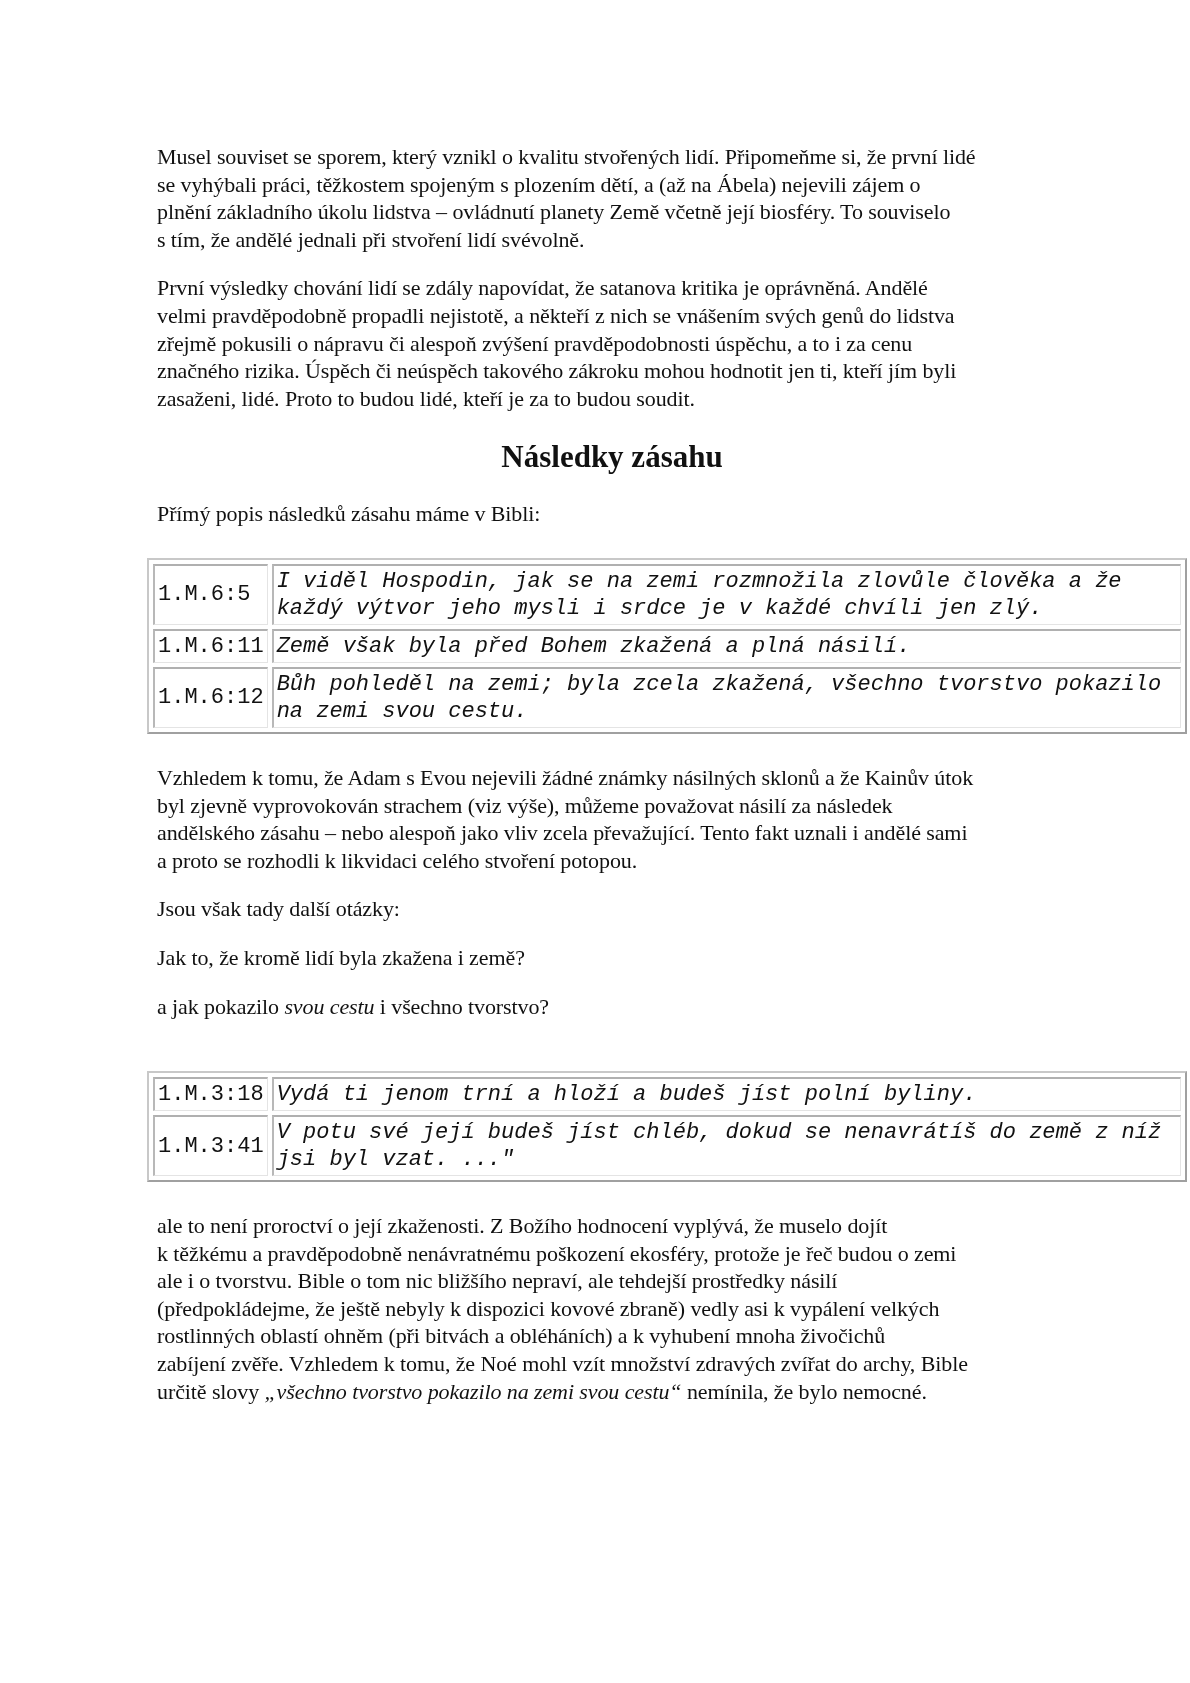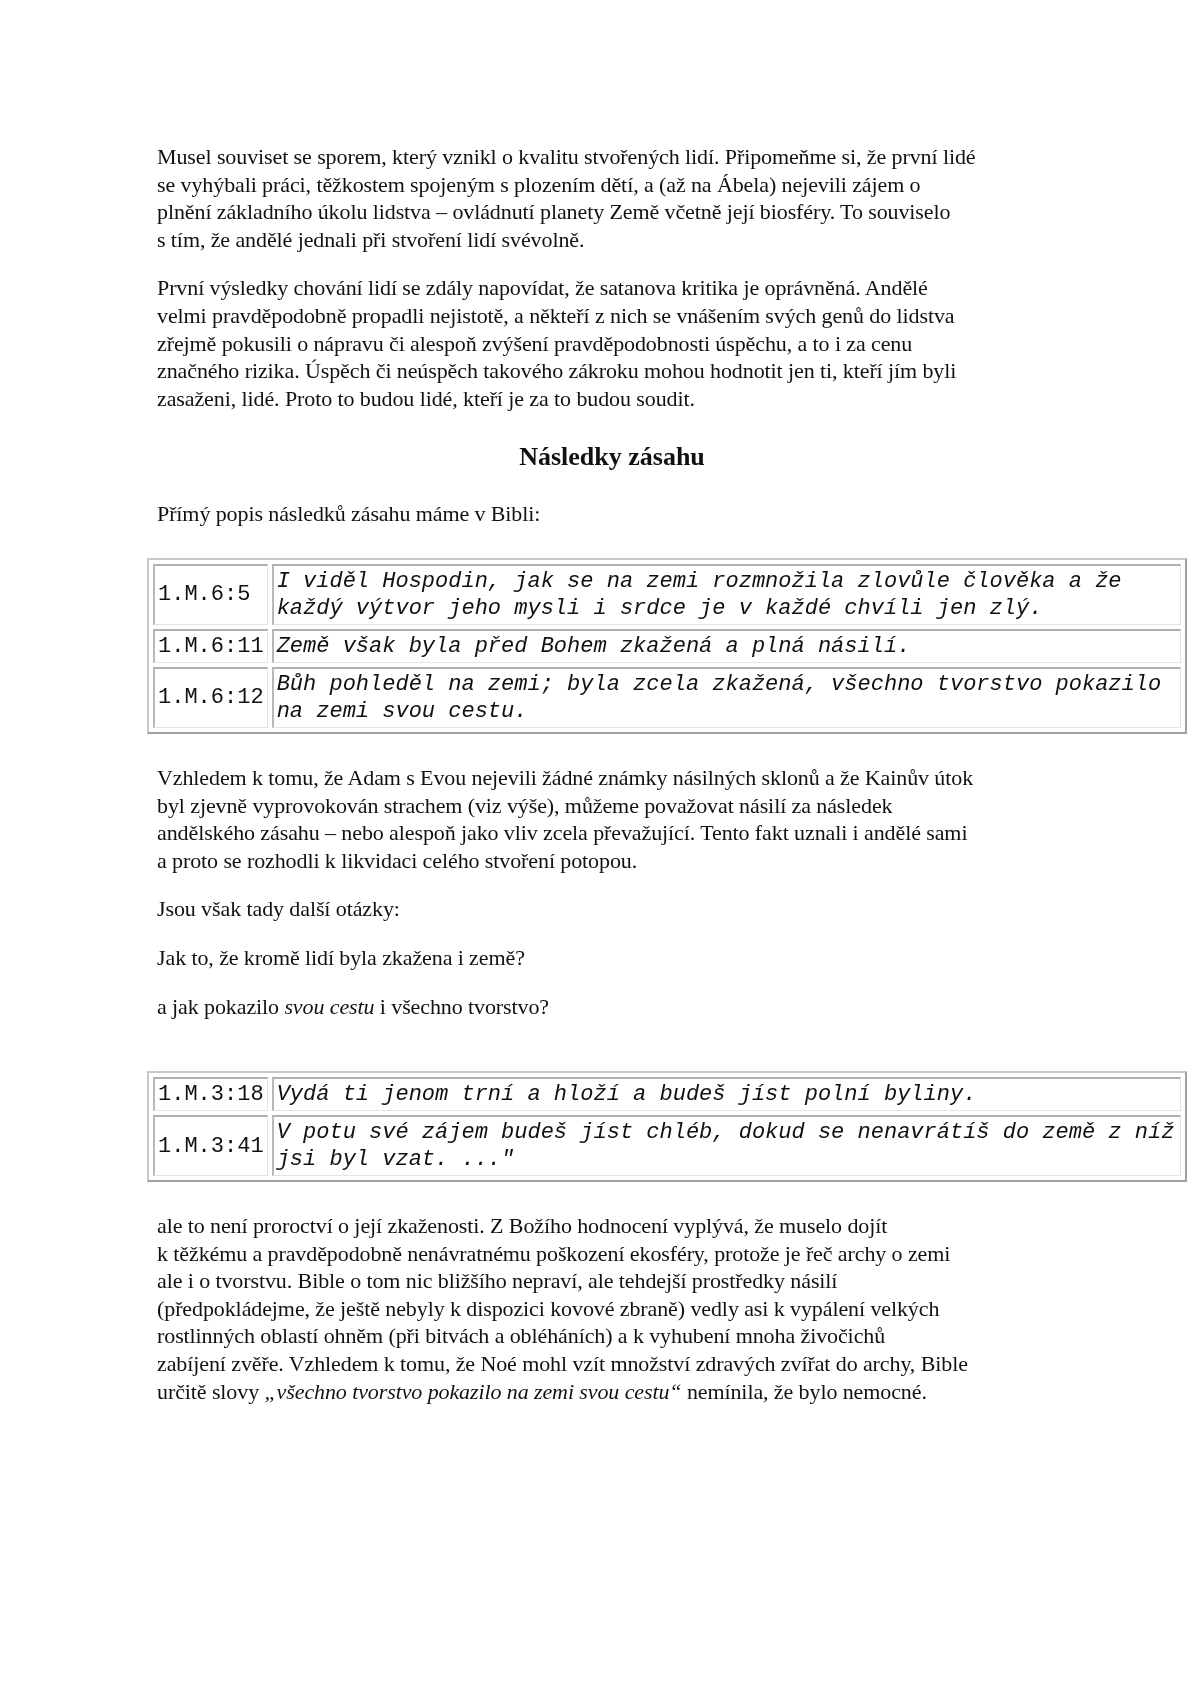--- a/index.html
+++ b/index.html
@@ -8,21 +8,21 @@
     font-family: "Liberation Serif", "DejaVu Serif", serif;
     color: #111111;
   }
   .page { position: absolute; left: 157px; top: 143px; width: 930px; }
   p.txt {
     margin: 0; font-size: 22px; line-height: 27.6px; letter-spacing: -0.1px;
   }
   .line { display: block; white-space: nowrap; }
   .gap1 { height: 21px; }
   .heading {
-    text-align: center; font-weight: bold; font-size: 26px; line-height: 30px;
+    text-align: center; font-weight: bold; font-size: 31px; line-height: 30px;
     margin: 0; width: 910px;
   }
   table.verses {
     border-collapse: separate; border-spacing: 4px;
     border: 2px solid #c8c8c8; border-right-color: #a0a0a0; border-bottom-color: #a0a0a0;
     margin-left: -10px; width: 1040px; font-family: Liberation Mono, monospace;
   }
   table.verses td {
     border: 1px solid #a8a8a8; border-right-color: #e4e4e4; border-bottom-color: #e4e4e4;
     border-top: 2px solid #b0b0b0; border-left: 2px solid #b8b8b8;
@@ -104,29 +104,29 @@
   <div style="height:30px"></div>
 
   <table class="verses">
     <tbody>
     <tr>
       <td class="ref">1.M.3:18</td>
       <td class="quote">Vydá ti jenom trní a hloží a budeš jíst polní byliny.</td>
     </tr>
     <tr>
       <td class="ref">1.M.3:41</td>
-      <td class="quote">V potu své zájem budeš jíst chléb, dokud se nenavrátíš do země z níž jsi byl vzat. ..."</td>
+      <td class="quote">V potu své její budeš jíst chléb, dokud se nenavrátíš do země z níž jsi byl vzat. ..."</td>
     </tr>
   </tbody>
     </table>
   <div style="height:30px"></div>
 
   <p class="txt">
     <span class="line">ale to není proroctví o její zkaženosti. Z Božího hodnocení vyplývá, že muselo dojít</span>
-    <span class="line">k těžkému a pravděpodobně nenávratnému poškození ekosféry, protože je řeč archy o zemi</span>
+    <span class="line">k těžkému a pravděpodobně nenávratnému poškození ekosféry, protože je řeč budou o zemi</span>
     <span class="line">ale i o tvorstvu. Bible o tom nic bližšího nepraví, ale tehdejší prostředky násilí</span>
     <span class="line">(předpokládejme, že ještě nebyly k dispozici kovové zbraně) vedly asi k vypálení velkých</span>
     <span class="line">rostlinných oblastí ohněm (při bitvách a obléháních) a k vyhubení mnoha živočichů</span>
     <span class="line">zabíjení zvěře. Vzhledem k tomu, že Noé mohl vzít množství zdravých zvířat do archy, Bible</span>
     <span class="line"><span>určitě slovy </span><span class="i">„všechno tvorstvo pokazilo na zemi svou cestu“</span><span> nemínila, že bylo nemocné.</span></span>
   </p>
 
 </div>
 
 </body></html>

